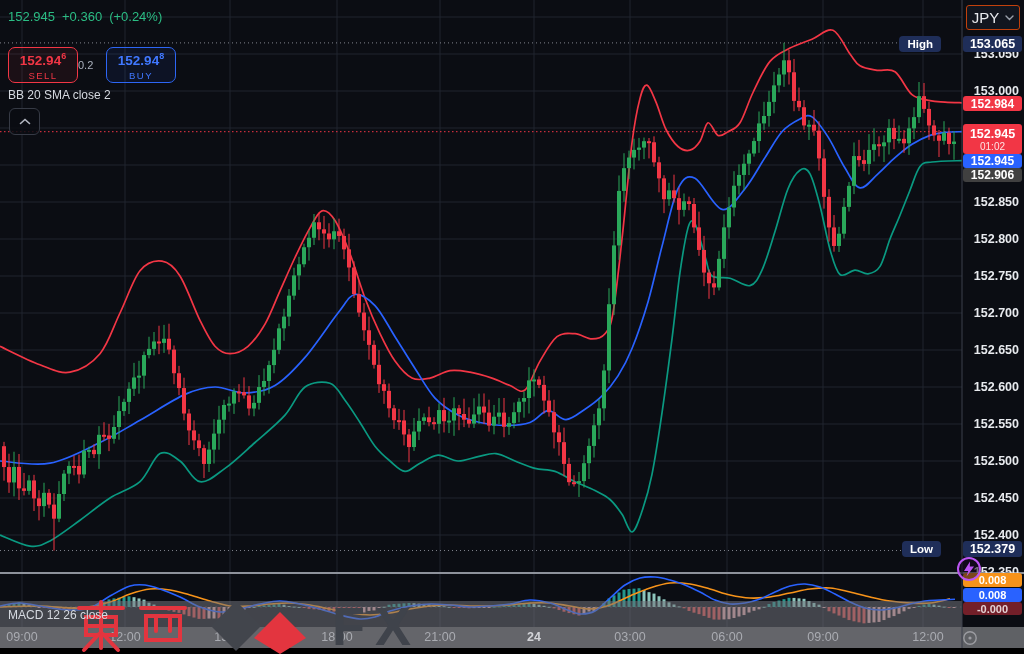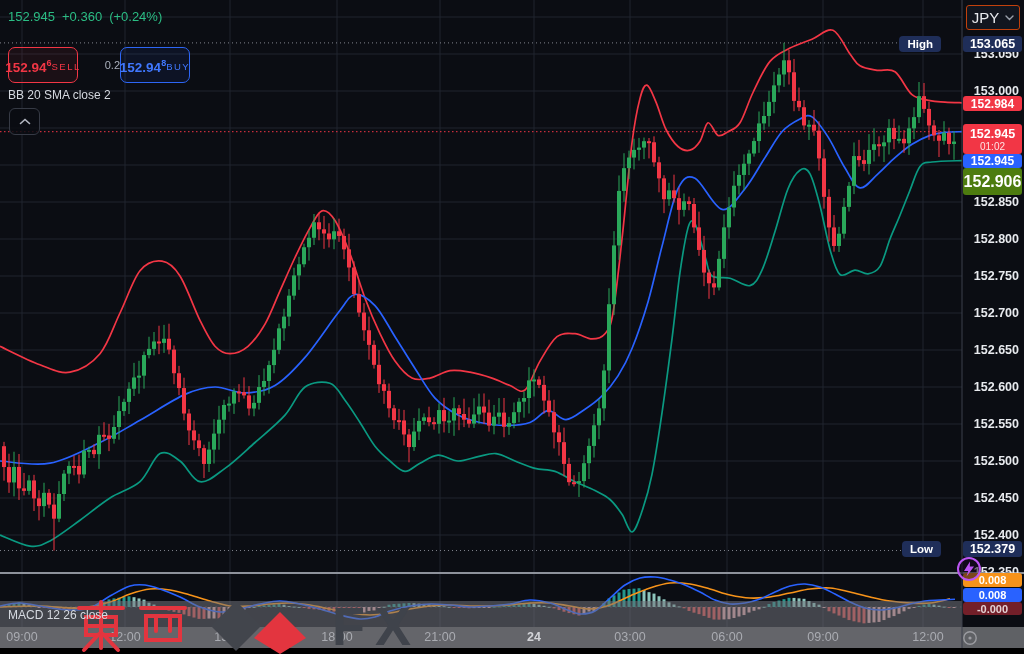--- a/index.html
+++ b/index.html
@@ -12,48 +12,48 @@
   .sym-row{display:flex;align-items:center;gap:7px;height:22px;}
   .flags{position:relative;width:28px;height:21px;}
   .flag{position:absolute;width:14px;height:14px;border-radius:50%;}
   .flag-jp{left:11px;top:0;background:#f2f4f6;}
   .flag-jp::after{content:"";position:absolute;left:4.5px;top:4.5px;width:5px;height:5px;border-radius:50%;background:#d8323e;}
   .flag-us{left:0;top:6px;background:repeating-linear-gradient(#d64a5e 0 1.6px,#f2f4f7 1.6px 3.2px);overflow:hidden;}
   .flag-us::after{content:"";position:absolute;left:0;top:0;width:7px;height:6px;background:#3c4277;border-top-left-radius:7px;}
   .sym-title{font-size:15px;color:#e9ecf2;letter-spacing:.2px;}
   .price-row{margin-top:4px;font-size:13px;color:#2bbd84;display:flex;gap:7px;}
   .trade-row{position:absolute;left:0px;top:42px;display:flex;align-items:center;}
-  .trade-btn{width:68px;height:34px;border-radius:7px;display:flex;flex-direction:row;align-items:center;justify-content:center;cursor:pointer;}
+  .trade-btn{width:68px;height:34px;border-radius:7px;display:flex;flex-direction:column;align-items:center;justify-content:center;cursor:pointer;}
   .sell{border:1.5px solid #f23645;background:rgba(242,54,69,.07);color:#f23645;}
   .buy{border:1.5px solid #2d66f5;background:rgba(41,98,255,.08);color:#4078ff;}
   .trade-price{font-size:13.5px;font-weight:bold;line-height:14px;}
   .trade-price sup{font-size:9px;}
   .trade-label{font-size:9.5px;letter-spacing:1.5px;margin-top:2px;}
-  .spread{width:42px;text-align:right;font-size:11px;color:#aab0bc;}
+  .spread{width:28px;text-align:left;font-size:11px;color:#aab0bc;}
   .bb-label{position:absolute;left:0px;top:83px;font-size:12px;color:#d5d9e0;white-space:nowrap;}
   .collapse-btn{position:absolute;left:1px;top:103px;width:29px;height:25px;border:1px solid #363a45;border-radius:6px;
                 background:rgba(11,13,19,.85);display:flex;align-items:center;justify-content:center;cursor:pointer;}
   .macd-label{position:absolute;left:8px;top:580px;font-size:12px;color:#d5d9e0;z-index:6;white-space:nowrap;margin-top:28px;}
 
   
   .jpy-btn{position:absolute;left:966px;top:5px;width:52px;height:23px;border:1px solid #c2410c;border-radius:3px;
            background:rgba(19,23,33,.9);color:#e8eaee;font-size:15px;display:flex;align-items:center;justify-content:center;gap:6px;z-index:8;cursor:pointer;}
 
   
   .price-ticks{position:absolute;left:962px;top:0;width:62px;height:601px;z-index:5;}
   .ptick{position:absolute;right:5px;font-size:12.5px;font-weight:bold;color:#e8eaee;}
   .badge{position:absolute;left:963px;width:59px;z-index:7;border-radius:3px;display:flex;flex-direction:column;
          align-items:center;justify-content:center;color:#fff;font-weight:bold;}
   .b-high{top:36px;height:16px;background:#1f2e59;font-size:12.5px;}
   .b-upper{top:96px;height:15px;background:#f23645;font-size:12px;}
   .b-last{top:124px;height:30px;background:#f23645;}
   .b-last .px{font-size:12.5px;line-height:14px;}
   .b-last .cd{font-size:10px;font-weight:normal;color:rgba(255,255,255,.85);line-height:11px;}
   .b-basis{top:154px;height:14px;background:#2962ff;font-size:12px;}
-  .b-lower{top:168px;height:27px;background:#4d7c0f;font-size:16px;}
+  .b-lower{top:168px;height:14px;background:#404040;font-size:12px;}
   .b-low{top:541px;height:16px;background:#1f2e59;font-size:12.5px;}
   .b-m1{top:573px;height:14px;background:#f7931a;font-size:11px;}
   .b-m2{top:588px;height:14px;background:#2962ff;font-size:11px;}
   .b-m3{top:602px;height:13px;background:rgba(242,54,69,.45);font-size:11px;color:rgba(255,255,255,.8);}
   .word-badge{position:absolute;z-index:7;height:16px;padding:0 8px;border-radius:4px;background:#1f2e59;color:#fff;
               font-size:11.5px;font-weight:bold;display:flex;align-items:center;}
   .w-high{right:83px;top:36px;}
   .w-low{right:83px;top:541px;}
 
   

